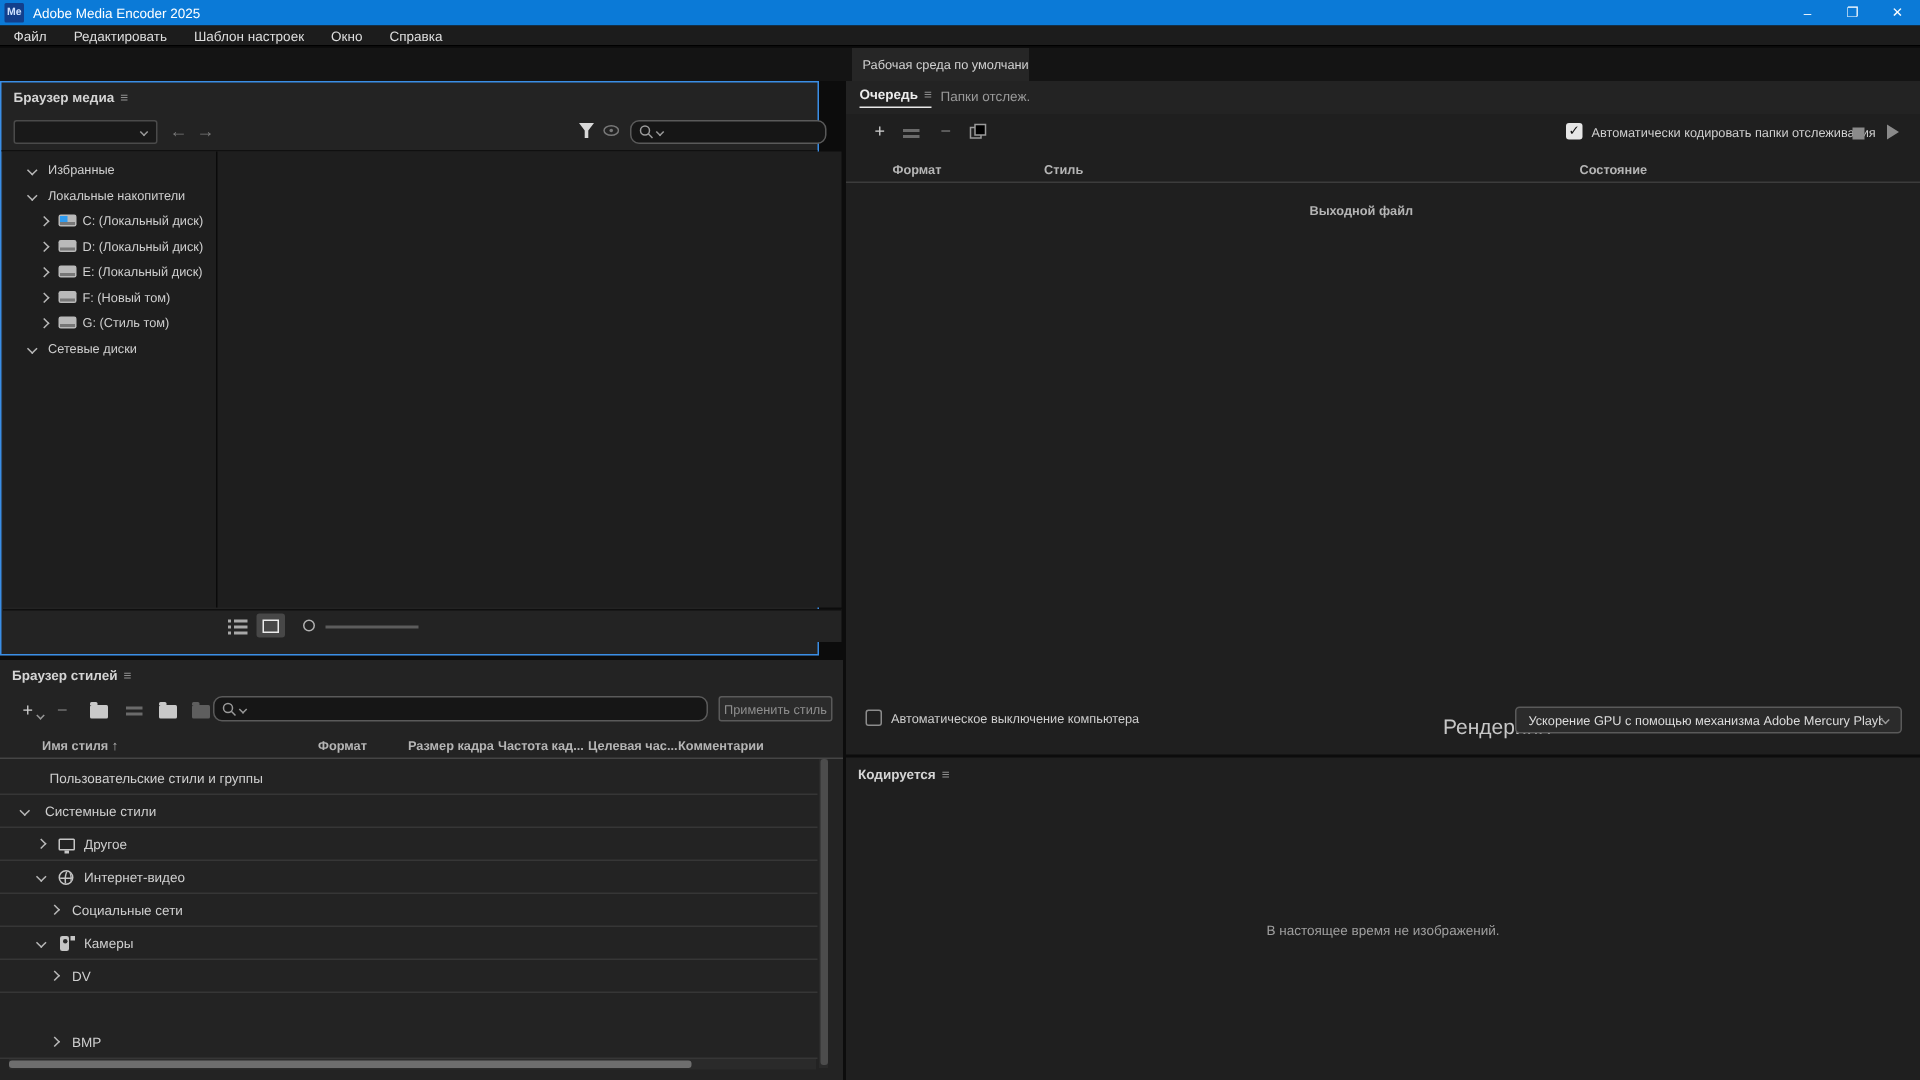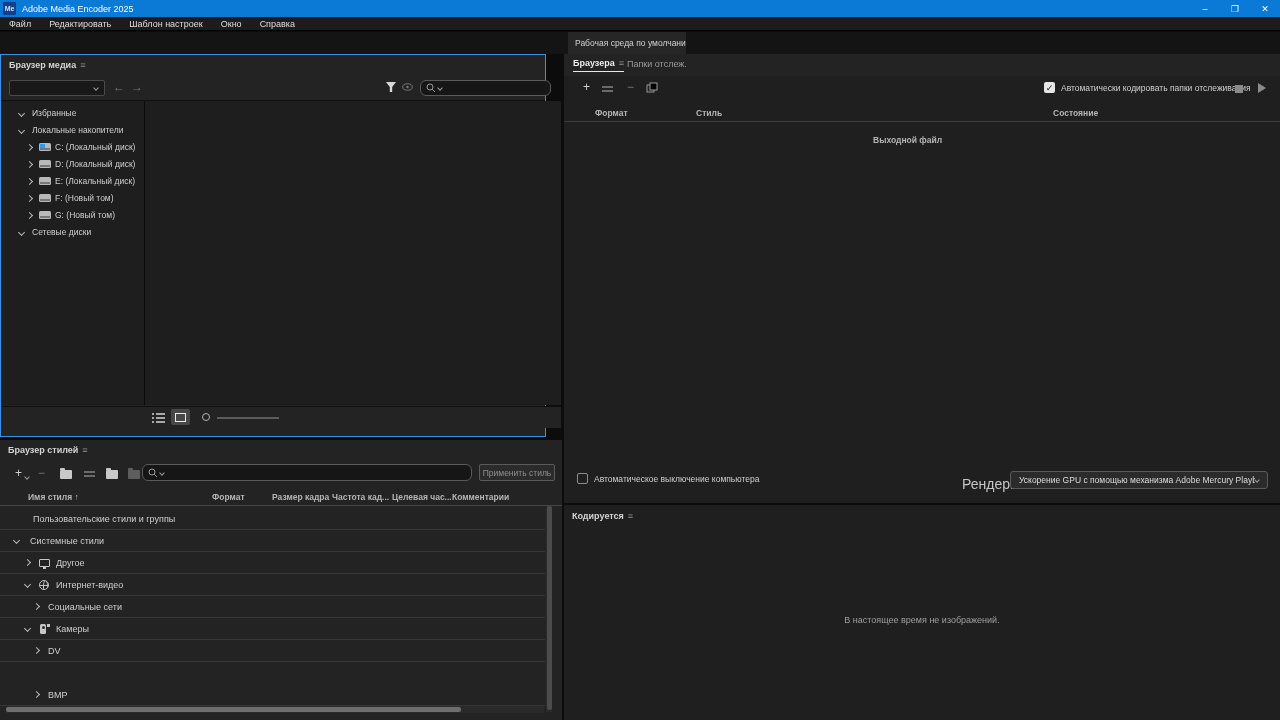--- a/index.html
+++ b/index.html
@@ -239,21 +239,21 @@
       <span class="lbl" style="left:53px;">E: (Локальный диск)</span>
     </div>
     <div class="mtree-row" style="top:89px;">
       <span class="chev right" style="left:25px;"></span>
       <span class="drive" style="left:37px;"></span>
       <span class="lbl" style="left:53px;">F: (Новый том)</span>
     </div>
     <div class="mtree-row" style="top:106px;">
       <span class="chev right" style="left:25px;"></span>
       <span class="drive" style="left:37px;"></span>
-      <span class="lbl" style="left:53px;">G: (Новый том)</span>
+      <span class="lbl" style="left:53px;">G: (Стиль том)</span>
     </div>
     <div class="mtree-row" style="top:123px;">
       <span class="chev down" style="left:17px;"></span>
       <span class="lbl" style="left:30px;">Сетевые диски</span>
     </div>
   </div>
 
   <div id="mb-bottom">
     <span class="listview-icon">
       <i style="top:1px;"></i>
@@ -346,21 +346,21 @@
       <div id="pb-vscroll-thumb"></div>
     </div>
   <div id="pb-hscroll">
       <div id="pb-hscroll-thumb"></div>
     </div>
 </div>
 
 <div id="queue-panel" class="abs">
   <div id="q-tabs">
     <div id="q-tab-active">
-      <span class="lbl">Браузера</span>
+      <span class="lbl">Очередь</span>
       <span class="pmenu">≡</span>
     </div>
     <span id="q-tab2">Папки отслеж.</span>
   </div>
 
   <div id="q-toolbar">
     <span class="q-icon glyph-btn" style="left:19px; top:5px;">+</span>
     <span class="q-icon sliders" style="left:38px; top:8px;"></span>
     <span class="q-icon glyph-btn dim" style="left:63px; top:5px;">−</span>
     <span class="q-icon" style="left:82px; top:6px;">

